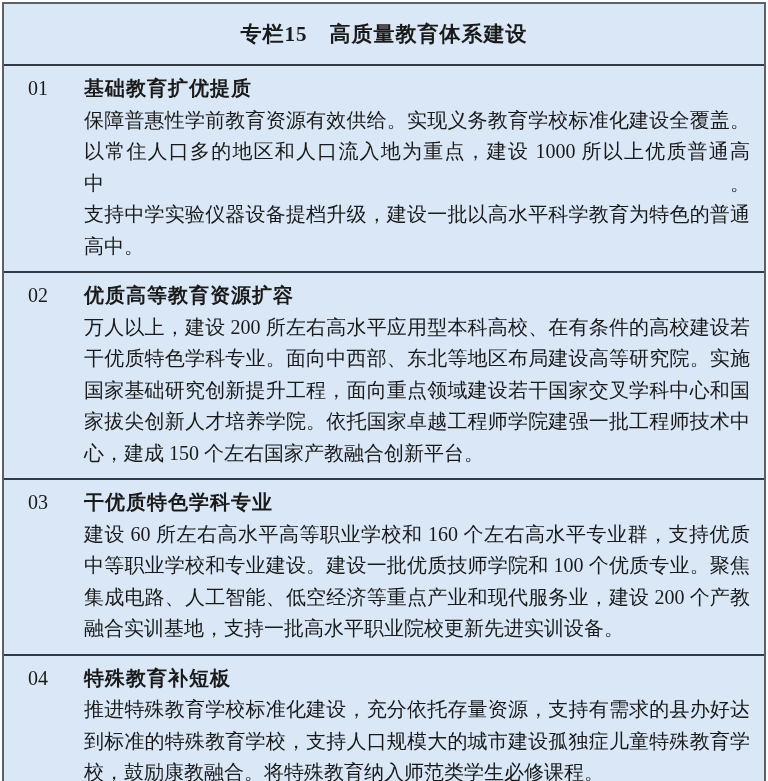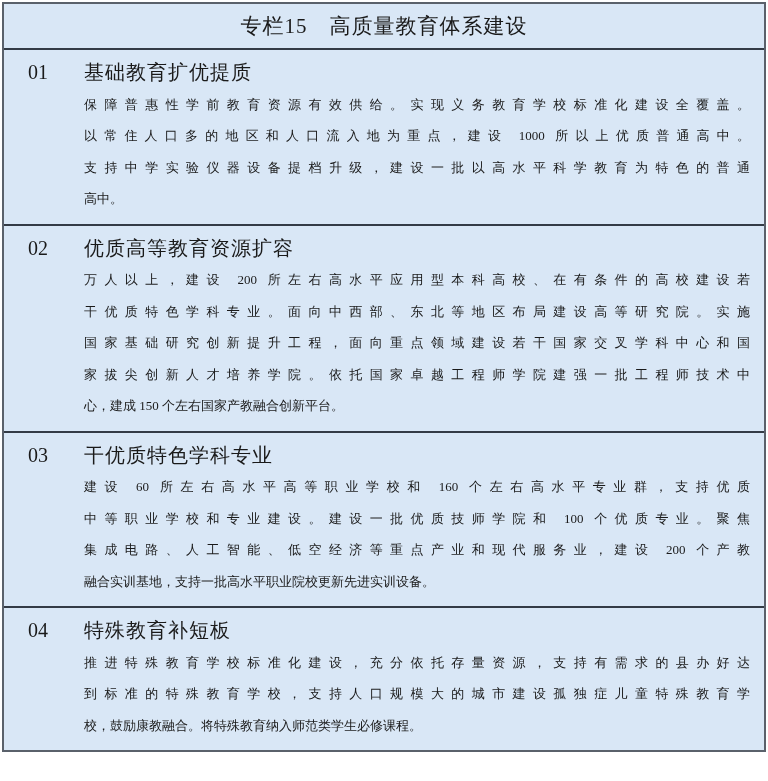--- a/index.html
+++ b/index.html
@@ -14,40 +14,40 @@
     width:768px;height:781px;background:#ffffff;
     font-family:"Liberation Serif","DejaVu Serif",serif;
     color:var(--text);
   }
   .panel{
     margin:2px 2px 0 2px;
     border:2px solid var(--border);
     background:var(--box-bg);
   }
   .panel-title{
-    height:46px;
+    height:62px;
     display:flex;align-items:center;justify-content:center;
-    font-weight:normal;font-size:21px;letter-spacing:1px;
+    font-weight:bold;font-size:21px;letter-spacing:1px;
     border-bottom:2px solid var(--divider);
   }
   .sec{
     position:relative;
     padding:7px 14px 9px 80px;
   }
   .sec + .sec{border-top:2px solid var(--divider);}
   .num{
     position:absolute;left:24px;top:7px;
     font-size:20px;line-height:31.5px;
   }
   .heading{
-    margin:0;font-size:20px;font-weight:normal;
+    margin:0;font-size:20px;font-weight:bold;
     line-height:31.5px;letter-spacing:1px;
   }
   .line{
-    margin:0;font-size:13px;line-height:31.5px;font-family:Liberation Serif, serif;
+    margin:0;font-size:20px;line-height:31.5px;font-family:Liberation Serif, serif;
   }
   .just{
     text-align:justify;
     text-align-last:justify;
     text-justify:inter-character;
   }
   .last{text-align:left;}
 </style>
 </head>
 <body>

